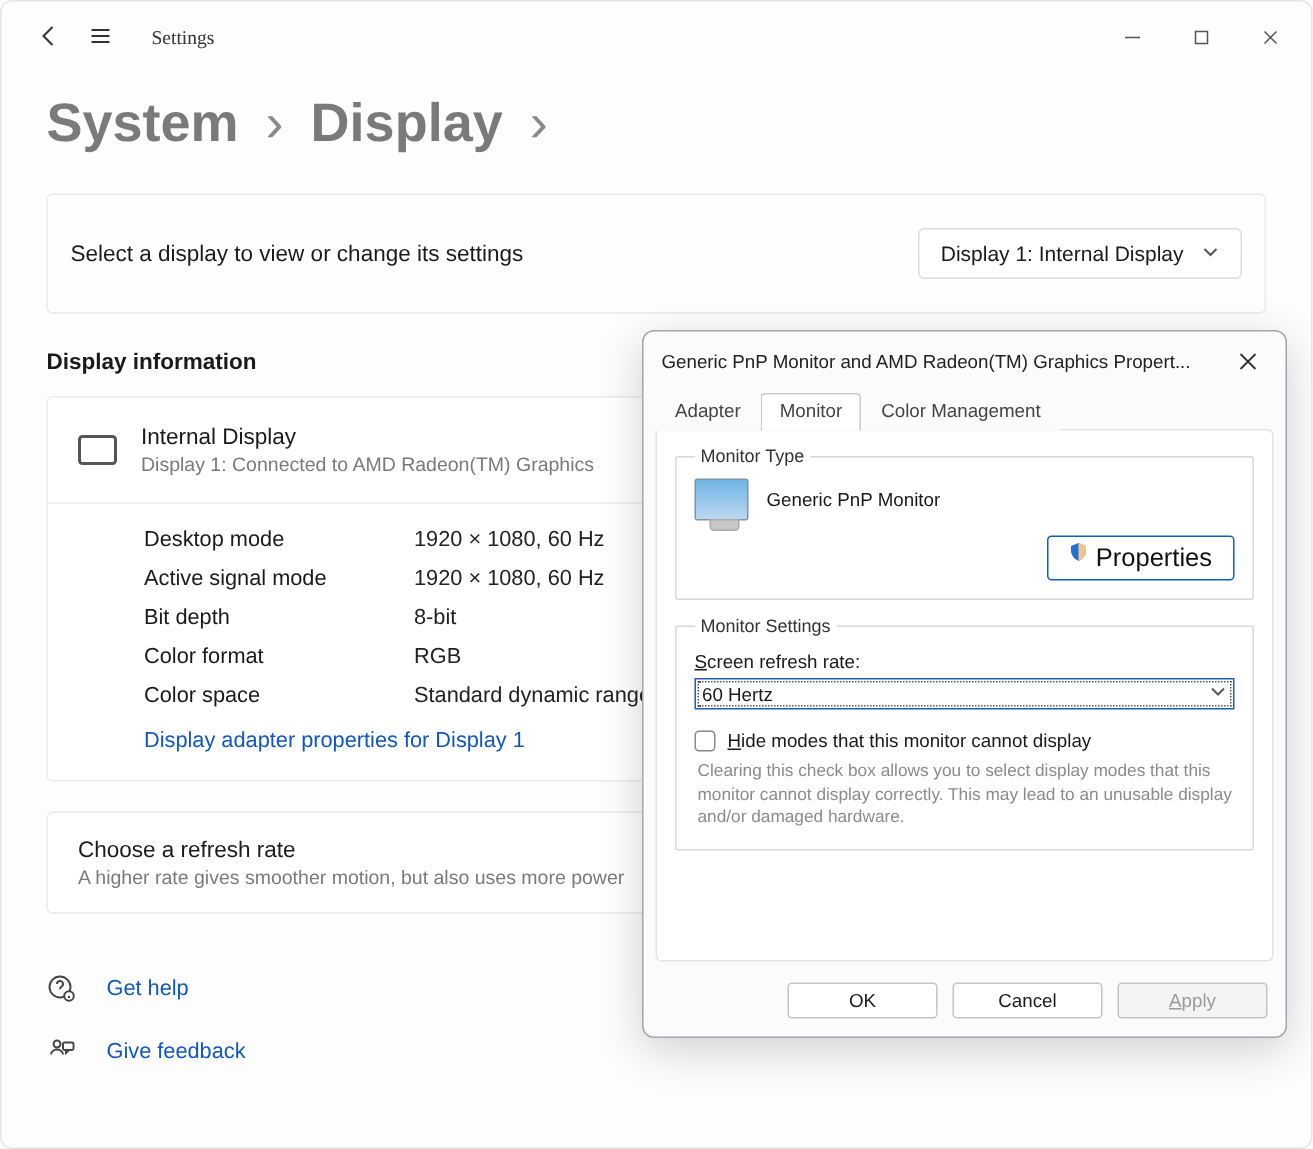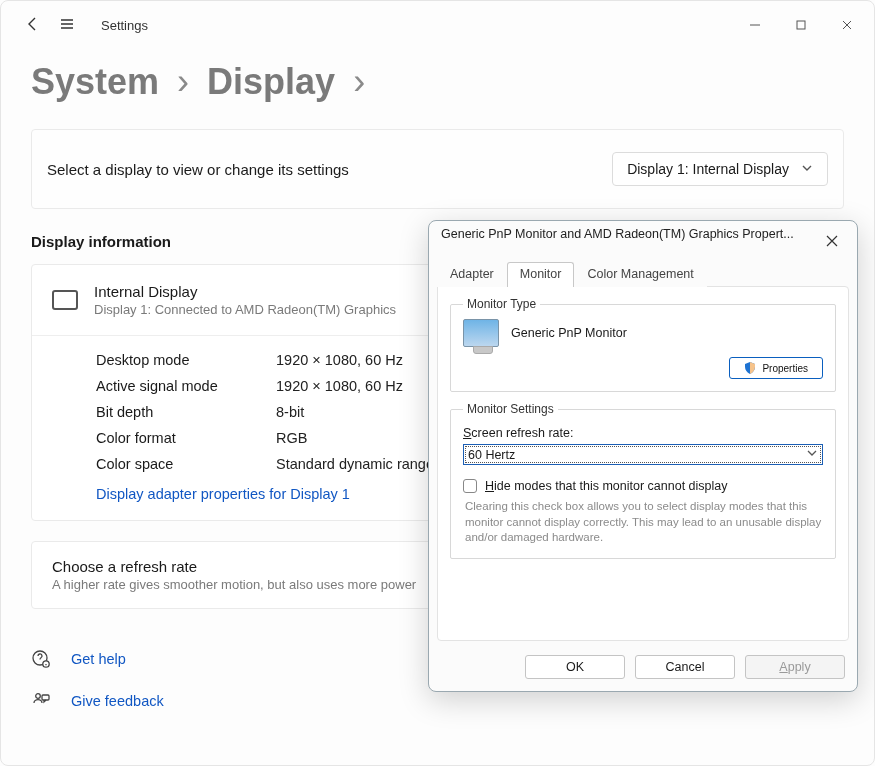--- a/index.html
+++ b/index.html
@@ -20,21 +20,21 @@
   .titlebar {
     display: flex; align-items: center;
     height: 48px;
     padding: 0 4px;
   }
   .tb-left { display:flex; align-items:center; gap:18px; padding-left:20px;}
   .tb-right { margin-left:auto; display:flex;}
   .win-btn { width:46px; height:46px; display:flex; align-items:center; justify-content:center; color:#555;}
   .win-btn svg { width:10px; height:10px; }
   .ham svg, .back-arrow svg { width:16px; height:16px; }
-  .app-title { font-size:13px; color:#333; margin-left:8px;}
+  .app-title { font-size:13px; color:#333; margin-left:8px;font-family:Liberation Serif, serif;}
   
   .crumb-head {
     padding: 12px 30px 26px 30px;
     display:flex; align-items:center; gap:18px;
     font-size:36px; font-weight:600;
   }
   .crumb-sep { color:#8a8a8a; font-weight:400;}
   .crumb-item.dim { color:#7a7a7a; font-weight:600;}
   .crumb-item.cur { color:#1a1a1a;}
   
@@ -105,21 +105,21 @@
     position:absolute;
     left:427px; top:219px;
     width:430px; height:472px;
     background:#fbfbfb;
     border:1px solid #9aa8b0;
     border-radius:8px;
     box-shadow:0 8px 30px rgba(0,0,0,.18);
     display:flex; flex-direction:column;
     font-size:12.5px;
   }
-  .dlg-title { display:flex; padding:6px 6px 6px 12px; font-size:12.5px; color:#222; }
+  .dlg-title { display:flex; align-items:center; padding:6px 6px 6px 12px; font-size:12.5px; color:#222; }
   .dlg-title .x { margin-left:auto; width:38px; height:28px; display:flex;align-items:center;justify-content:center;}
   .tabs { display:flex; gap:0; padding: 0 8px;}
   .tab {
     padding:4px 12px 6px 12px;
     font-size:12.5px;
     color:#444;
     border:1px solid transparent;
     border-bottom:none;
     position:relative;
     top:1px;
@@ -138,22 +138,22 @@
     position:relative;
   }
   .mon-draw::after{
     content:""; position:absolute; left:9px; top:100%; width:18px; height:6px;
     background:#c8c8c8; border-radius:0 0 3px 3px; border:1px solid #aaa;
   }
   .props-btn {
     margin-left:auto; margin-top:10px;
     border:1px solid #0a5fbf; background:#fff;
     padding:4px 14px; border-radius:3px;
-    display:inline-flex; align-items:flex-end; gap:6px;
-    font-size:10px; color:#111;
+    display:inline-flex; align-items:flex-start; gap:6px;
+    font-size:17px; color:#111;
   }
   .shield {
     width:12px;height:12px;
   }
   .srr-select {
     width:100%;
     border:1px solid #1c5fb5;
     background:#fff;
     padding:2px 4px;
     font-size:12.5px;

